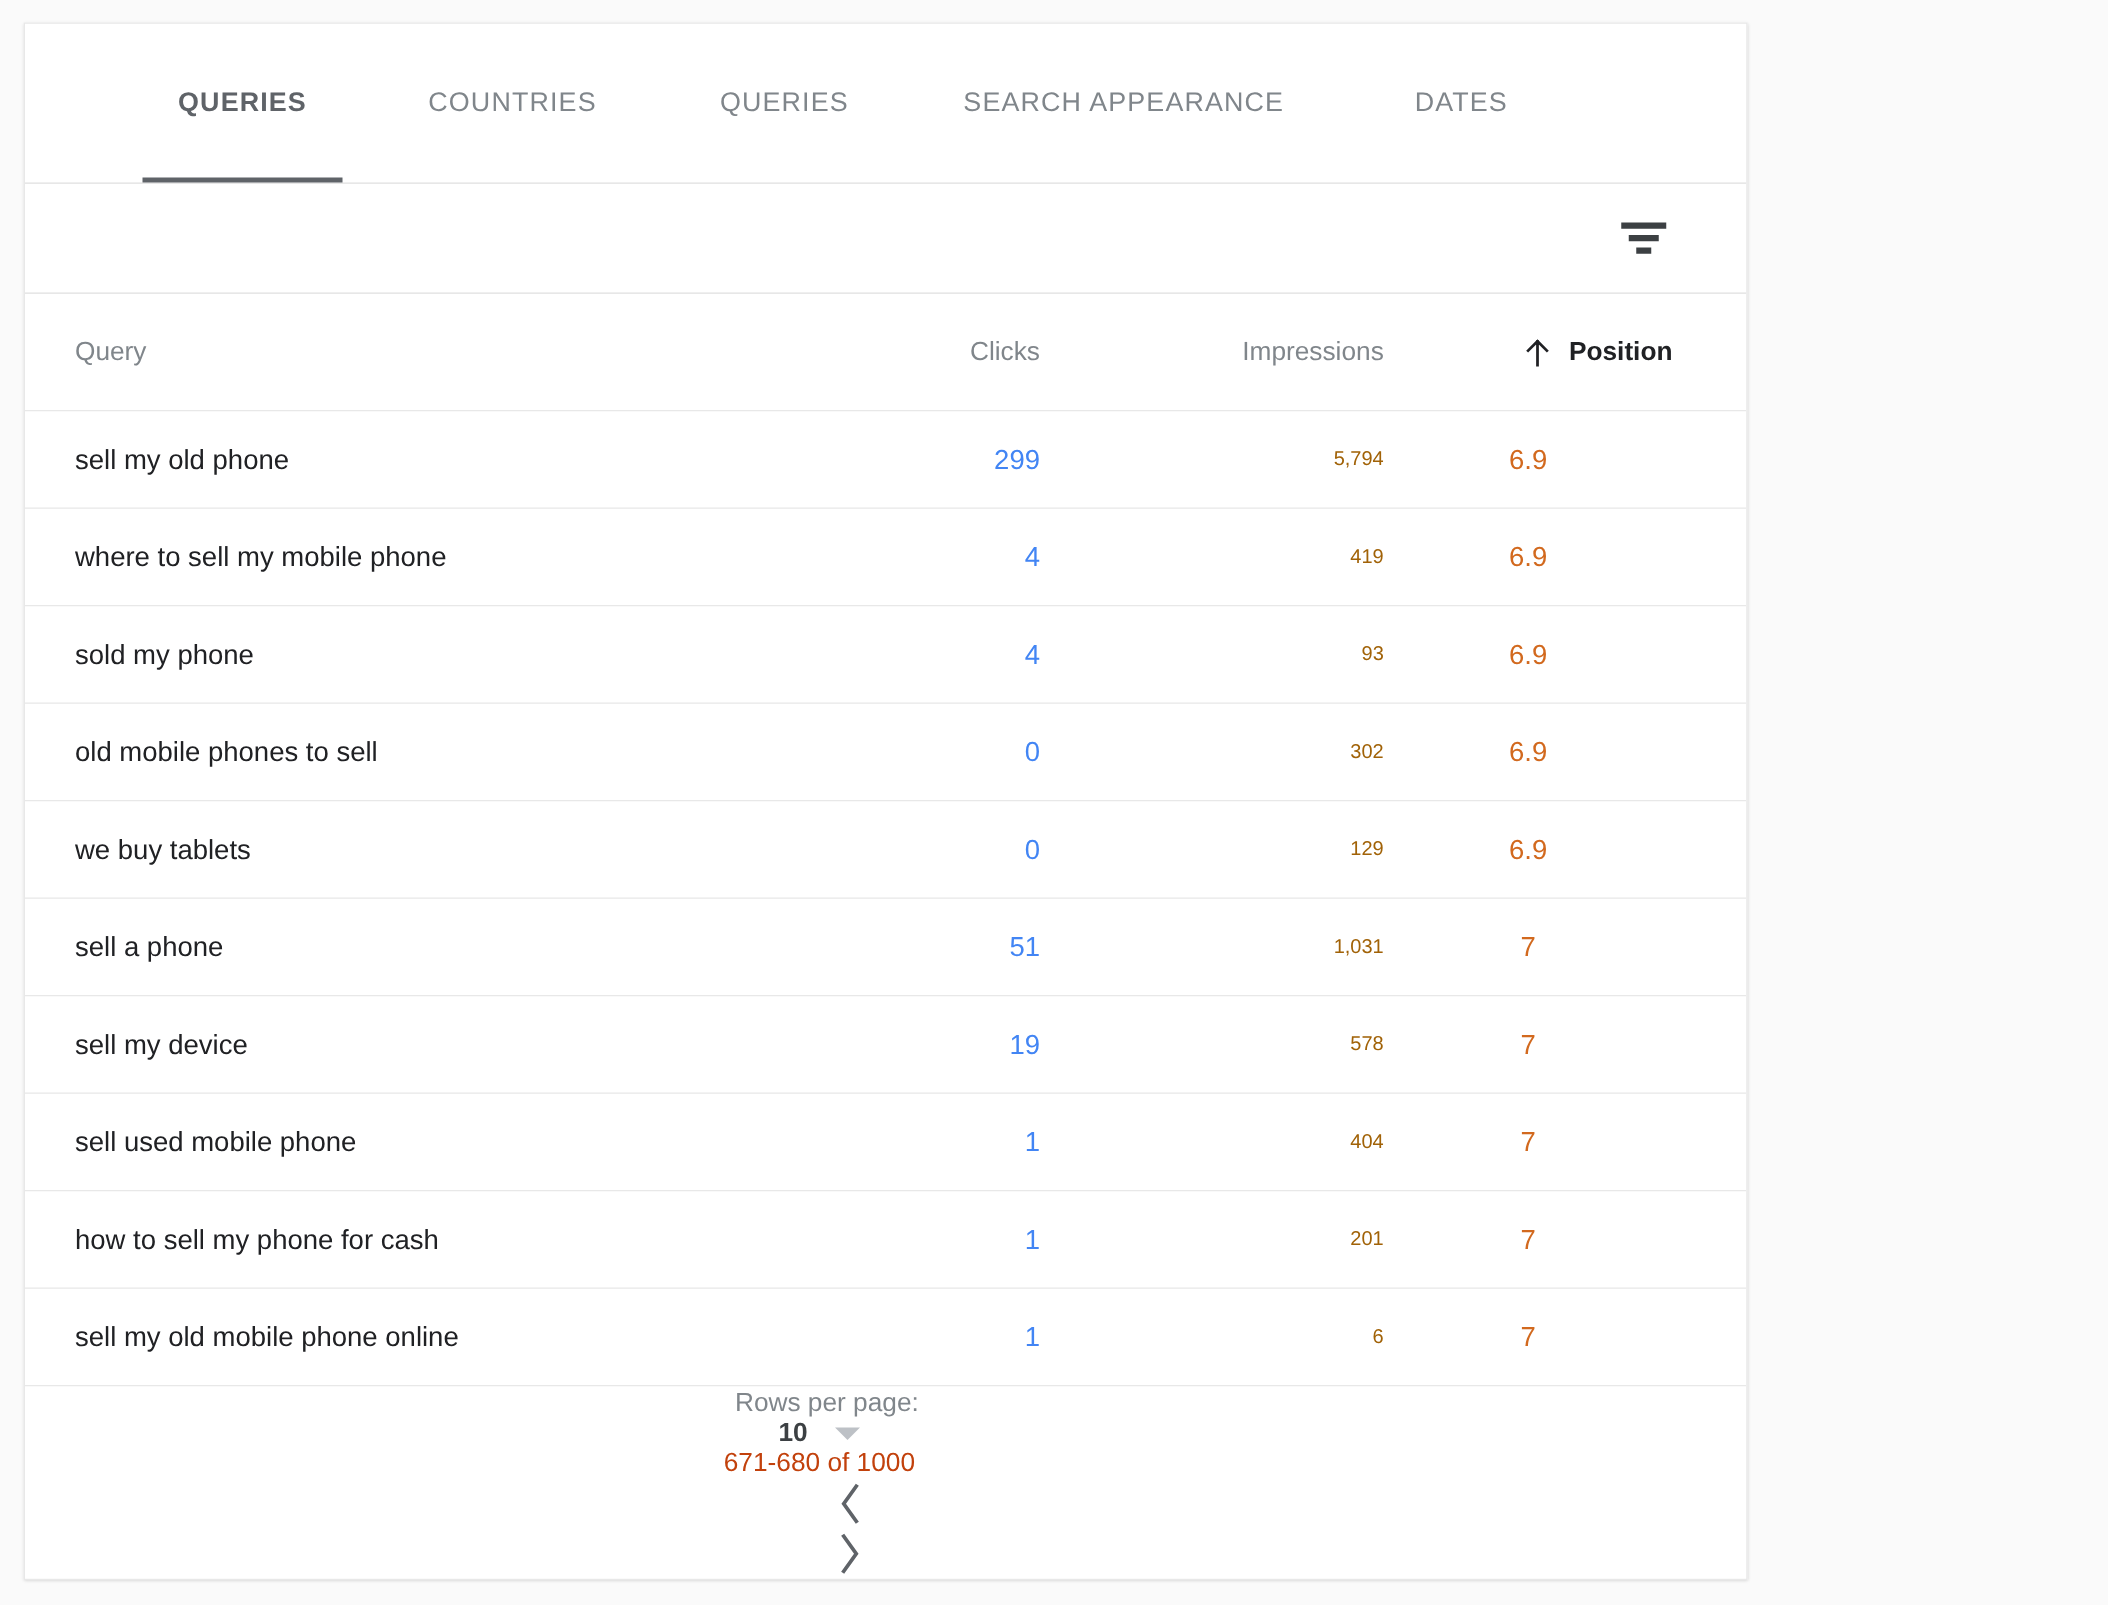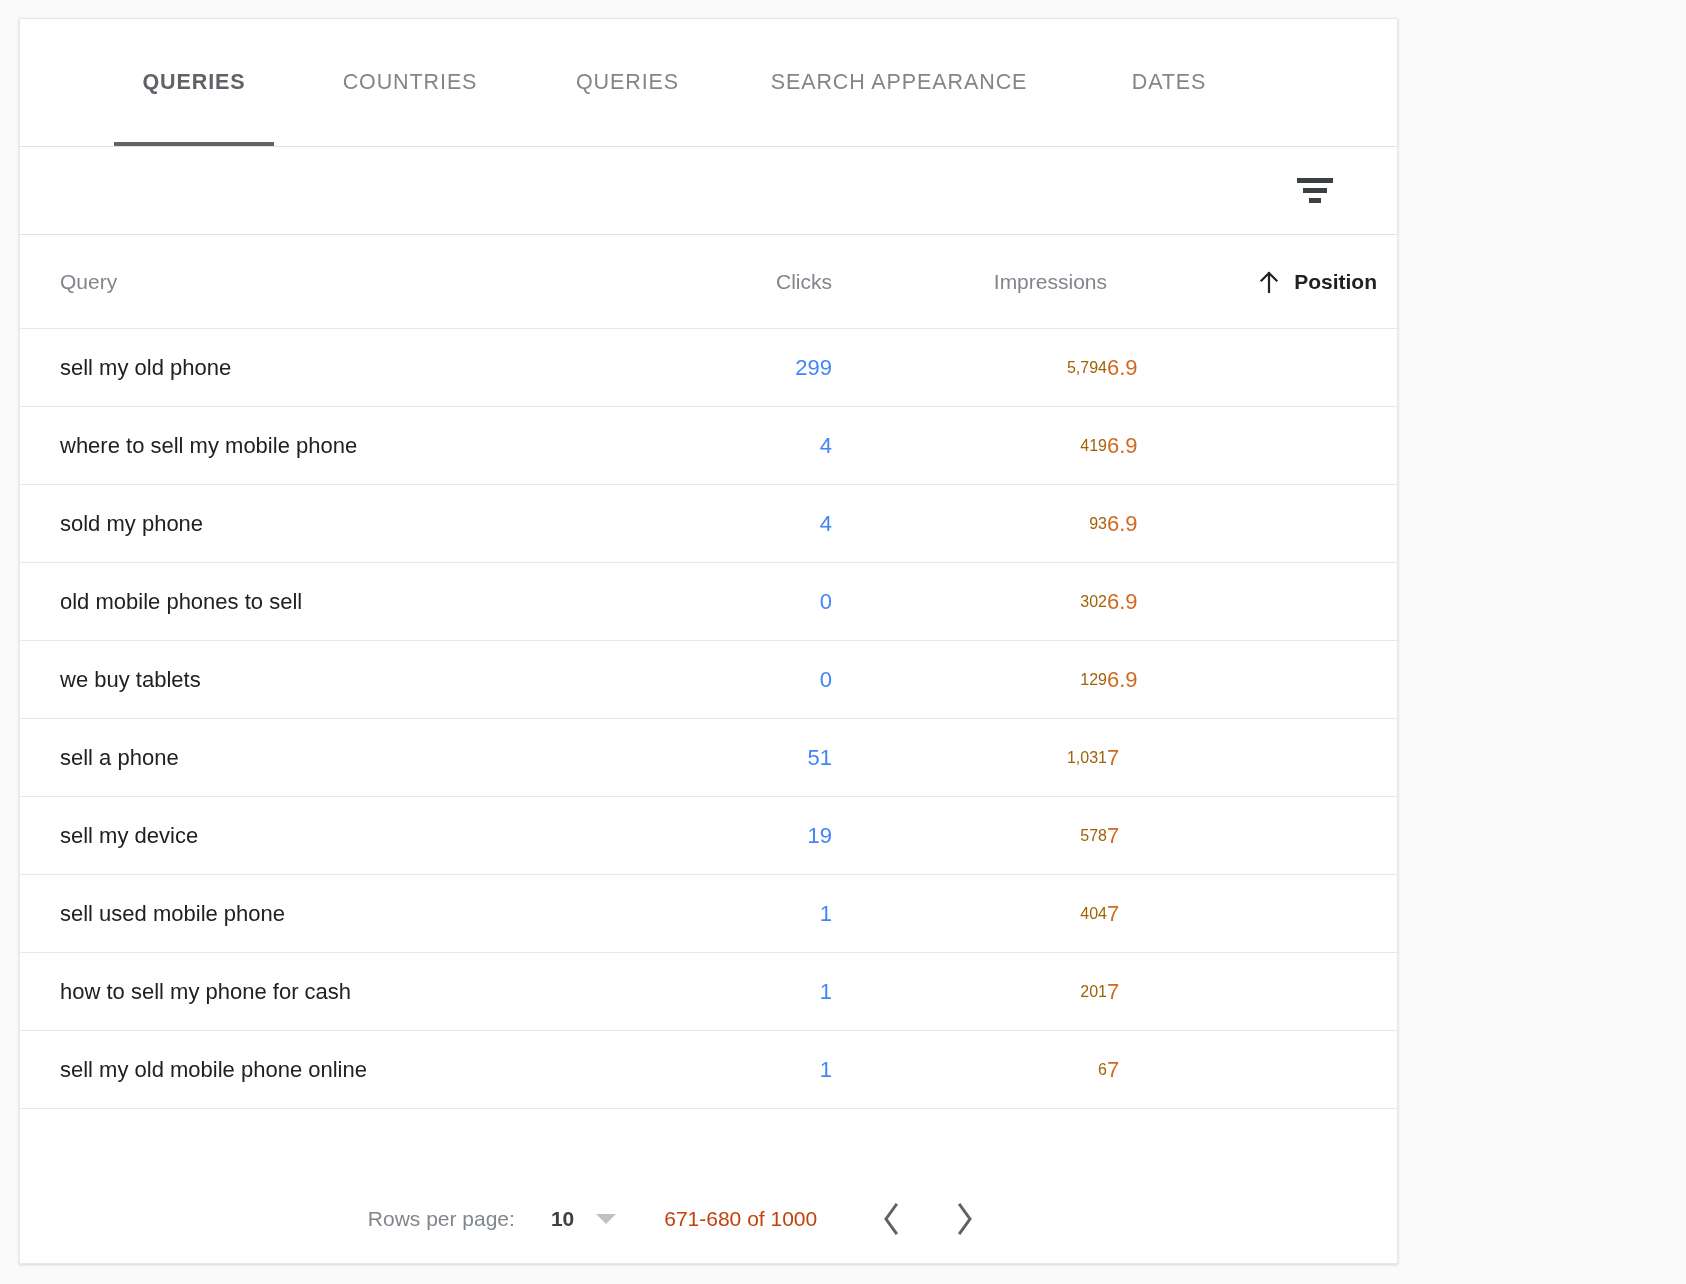--- a/index.html
+++ b/index.html
@@ -158,22 +158,22 @@
   }
   .c-impr {
     width: 275px;
     min-width: 275px;
     text-align: right;
     box-sizing: border-box;
   }
   .c-pos {
     width: 290px;
     min-width: 290px;
-    text-align: left;
-    padding-right: 20px;
+    text-align: center;
+    padding-right: 59px;
     box-sizing: border-box;
   }
 
   .head-row .c-query,
   .head-row .c-clicks,
   .head-row .c-impr {
     font-size: 21px;
     color: #80868b;
     font-weight: 400;
   }
@@ -214,24 +214,25 @@
     color: #d2691e;
     font-weight: 400;
   }
 
   
   .footer {
     height: 88px;
     min-height: 88px;
     display: flex;
     align-items: center;
-    justify-content: center;
+    justify-content: flex-end;
     padding-right: 58px;
     box-sizing: border-box;
     gap: 0;
+    flex-direction: column;
   }
   .rpp-label {
     font-size: 21px;
     color: #80868b;
     margin-right: 36px;
     white-space: nowrap;
   }
   .rpp-select {
     display: flex;
     align-items: center;

